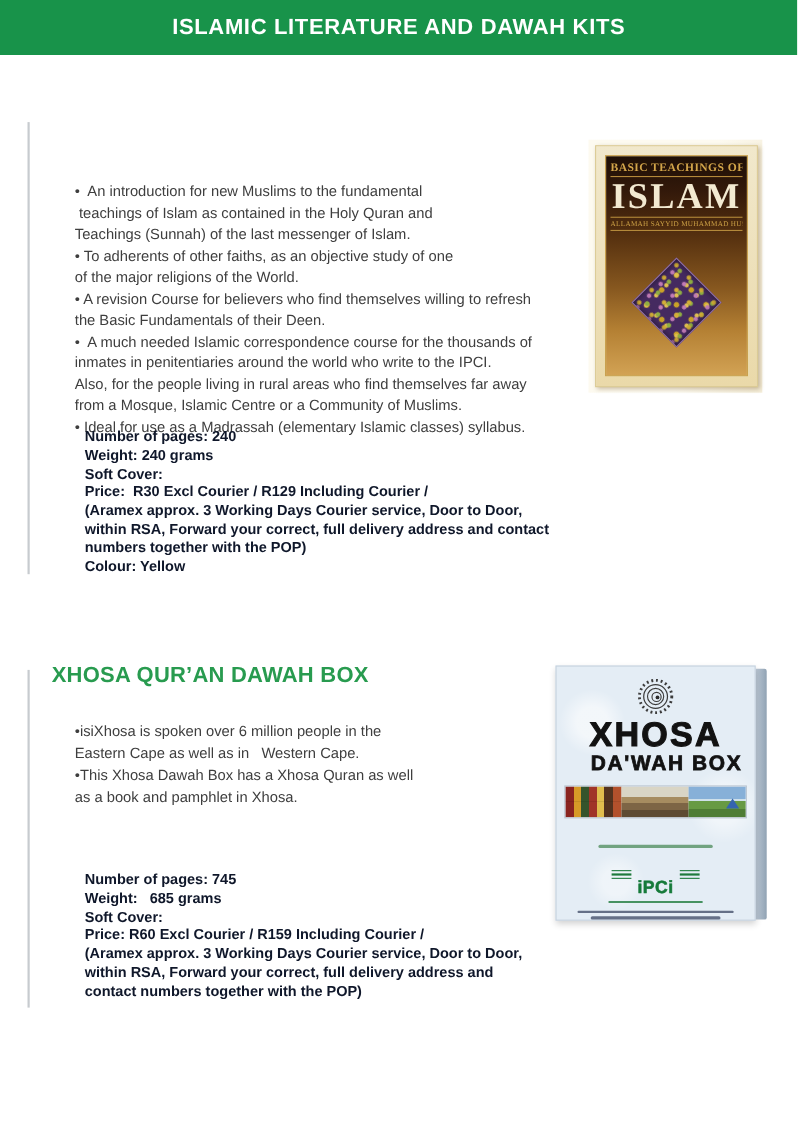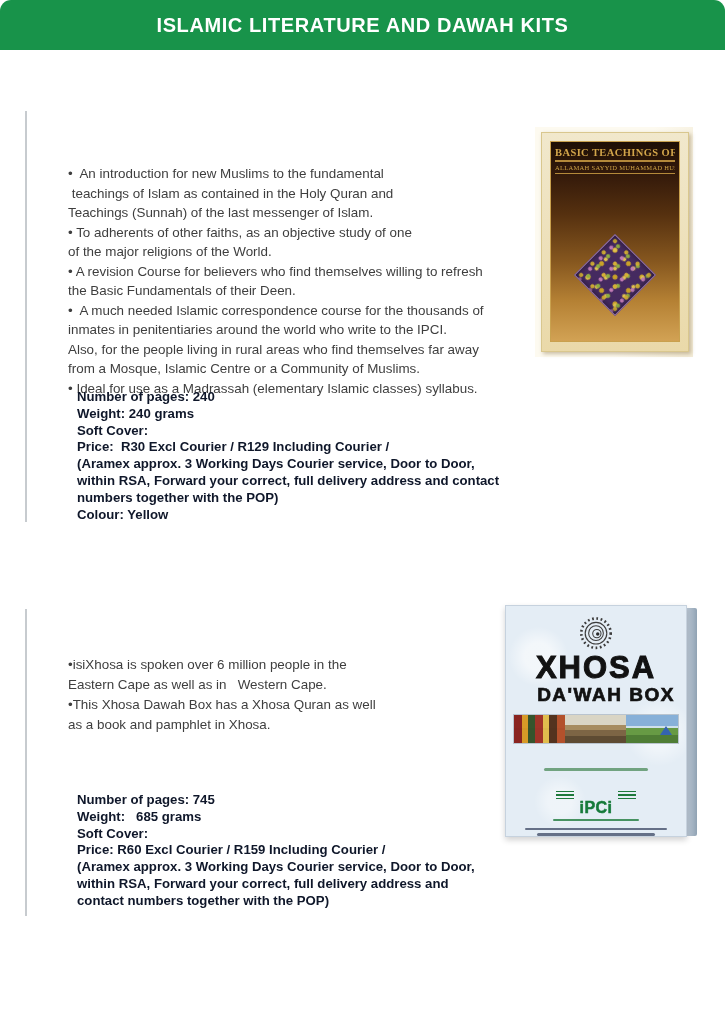--- a/index.html
+++ b/index.html
@@ -1,19 +1,19 @@
 <!DOCTYPE html>
 <html><head>
 <meta charset="utf-8">
 <style>
   * { margin:0; padding:0; box-sizing:border-box; }
   html,body { background:#ffffff; }
   #canvas {
     position:relative; width:725px; height:1024px; background:#ffffff;
-    font-family:"Liberation Sans", sans-serif; overflow:hidden;border-radius:11px;
+    font-family:"Liberation Sans", sans-serif; overflow:hidden;
   }
 
   
   .header-bar {
     position:absolute; left:0; top:0; width:725px; height:50px;
     background:#18934a; display:flex; align-items:center; justify-content:center;
   }
   .header-bar .title {
     color:#ffffff; font-size:20px; font-weight:bold; letter-spacing:0.6px;
   }
@@ -184,27 +184,29 @@
 Price:  R30 Excl Courier / R129 Including Courier /
 (Aramex approx. 3 Working Days Courier service, Door to Door,
 within RSA, Forward your correct, full delivery address and contact
 numbers together with the POP)
 Colour: Yellow</div>
 
   <div class="book-photo">
     <div class="book-cover">
       <div class="cover-inner">
         <div class="cover-toptitle">BASIC TEACHINGS OF</div>
+        <div class="cover-maintitle">ISLAM</div>
         <div class="cover-author">ALLAMAH SAYYID MUHAMMAD HUSAYN TABATABAI</div>
         <div class="cover-ornament"></div>
       </div>
     </div>
   </div>
 
   <div class="v-rule" id="rule-2"></div>
+  <div class="section-heading" id="heading-2">XHOSA QUR’AN DAWAH BOX</div>
   <div class="bullets" id="bullets-2">•isiXhosa is spoken over 6 million people in the
 Eastern Cape as well as in   Western Cape.
 •This Xhosa Dawah Box has a Xhosa Quran as well
 as a book and pamphlet in Xhosa.</div>
   <div class="details" id="details-2">Number of pages: 745
 Weight:   685 grams
 Soft Cover:
 Price: R60 Excl Courier / R159 Including Courier /
 (Aramex approx. 3 Working Days Courier service, Door to Door,
 within RSA, Forward your correct, full delivery address and

